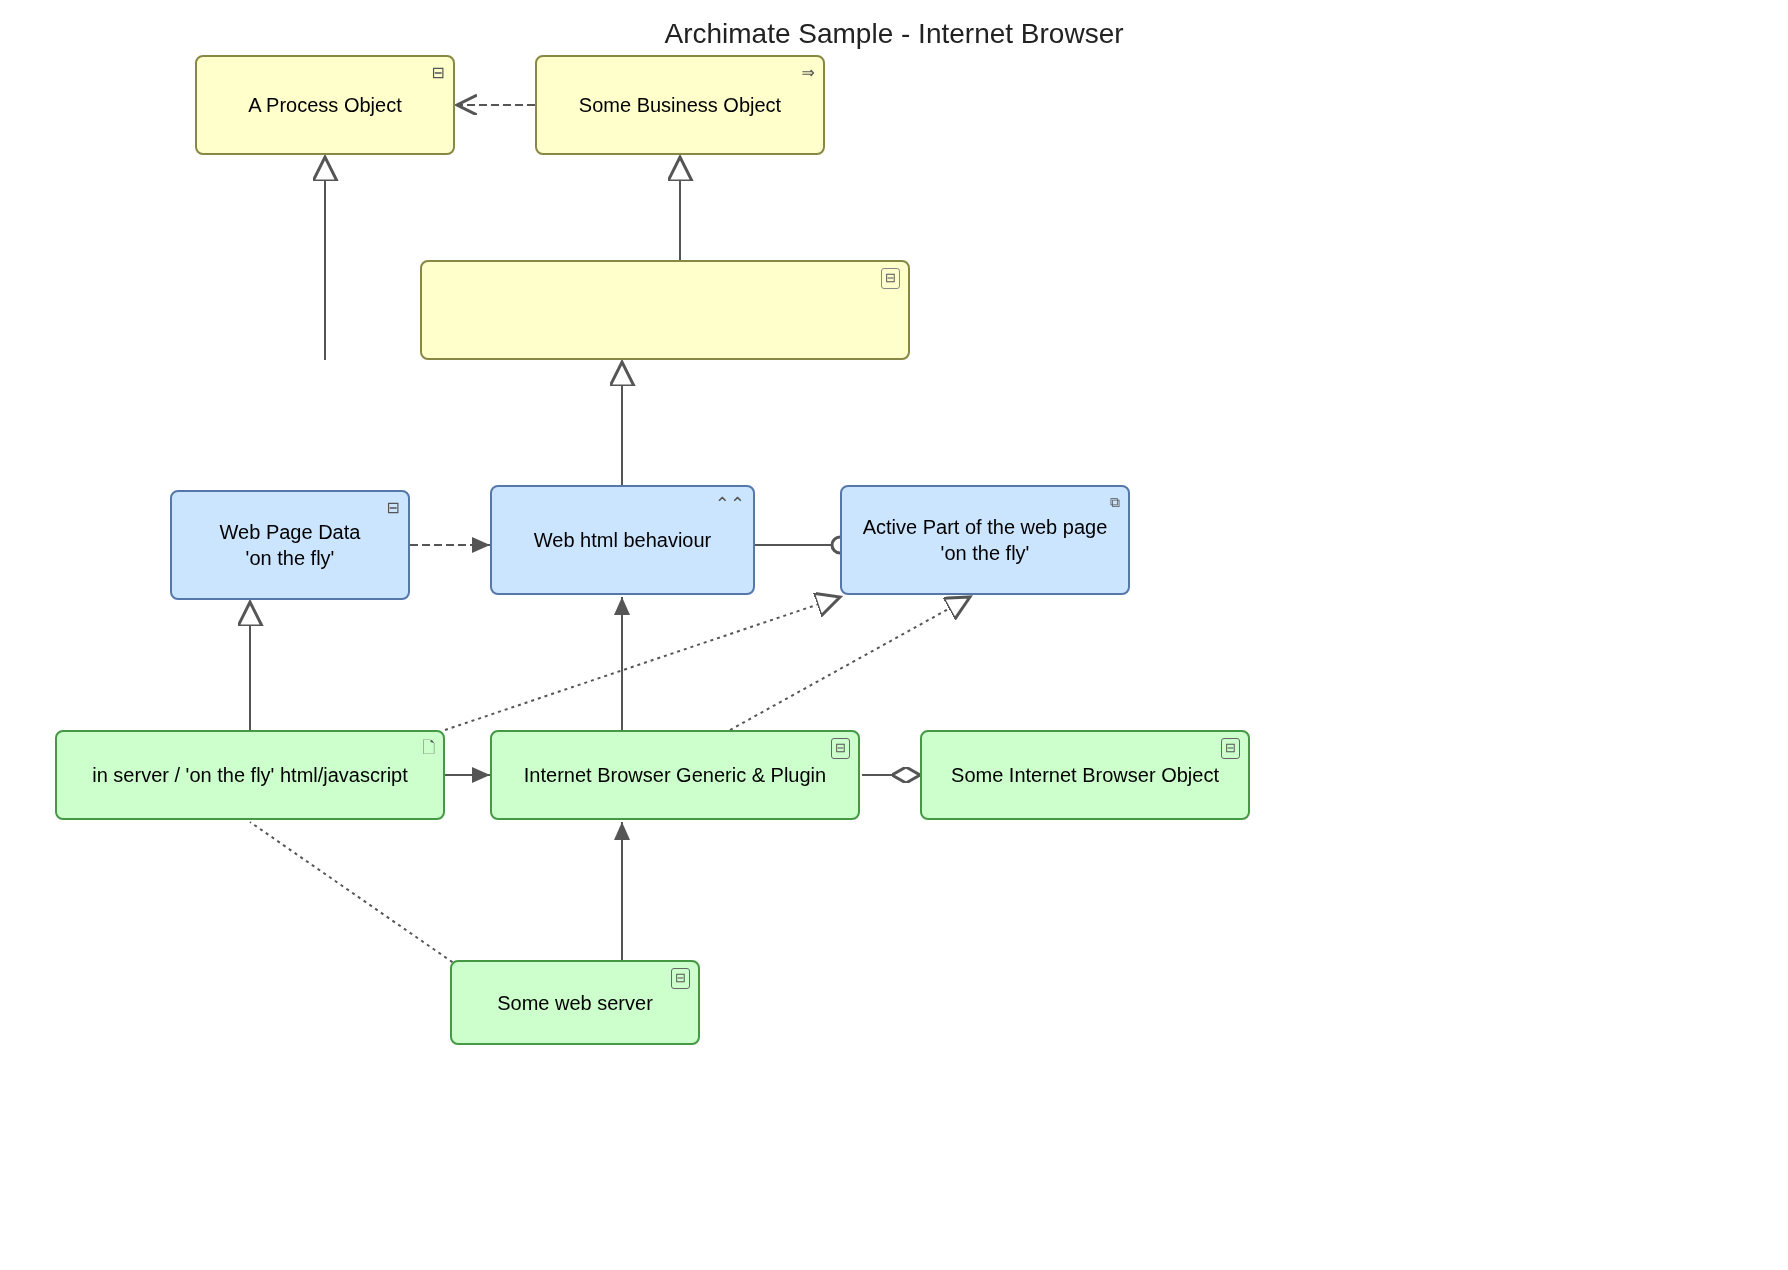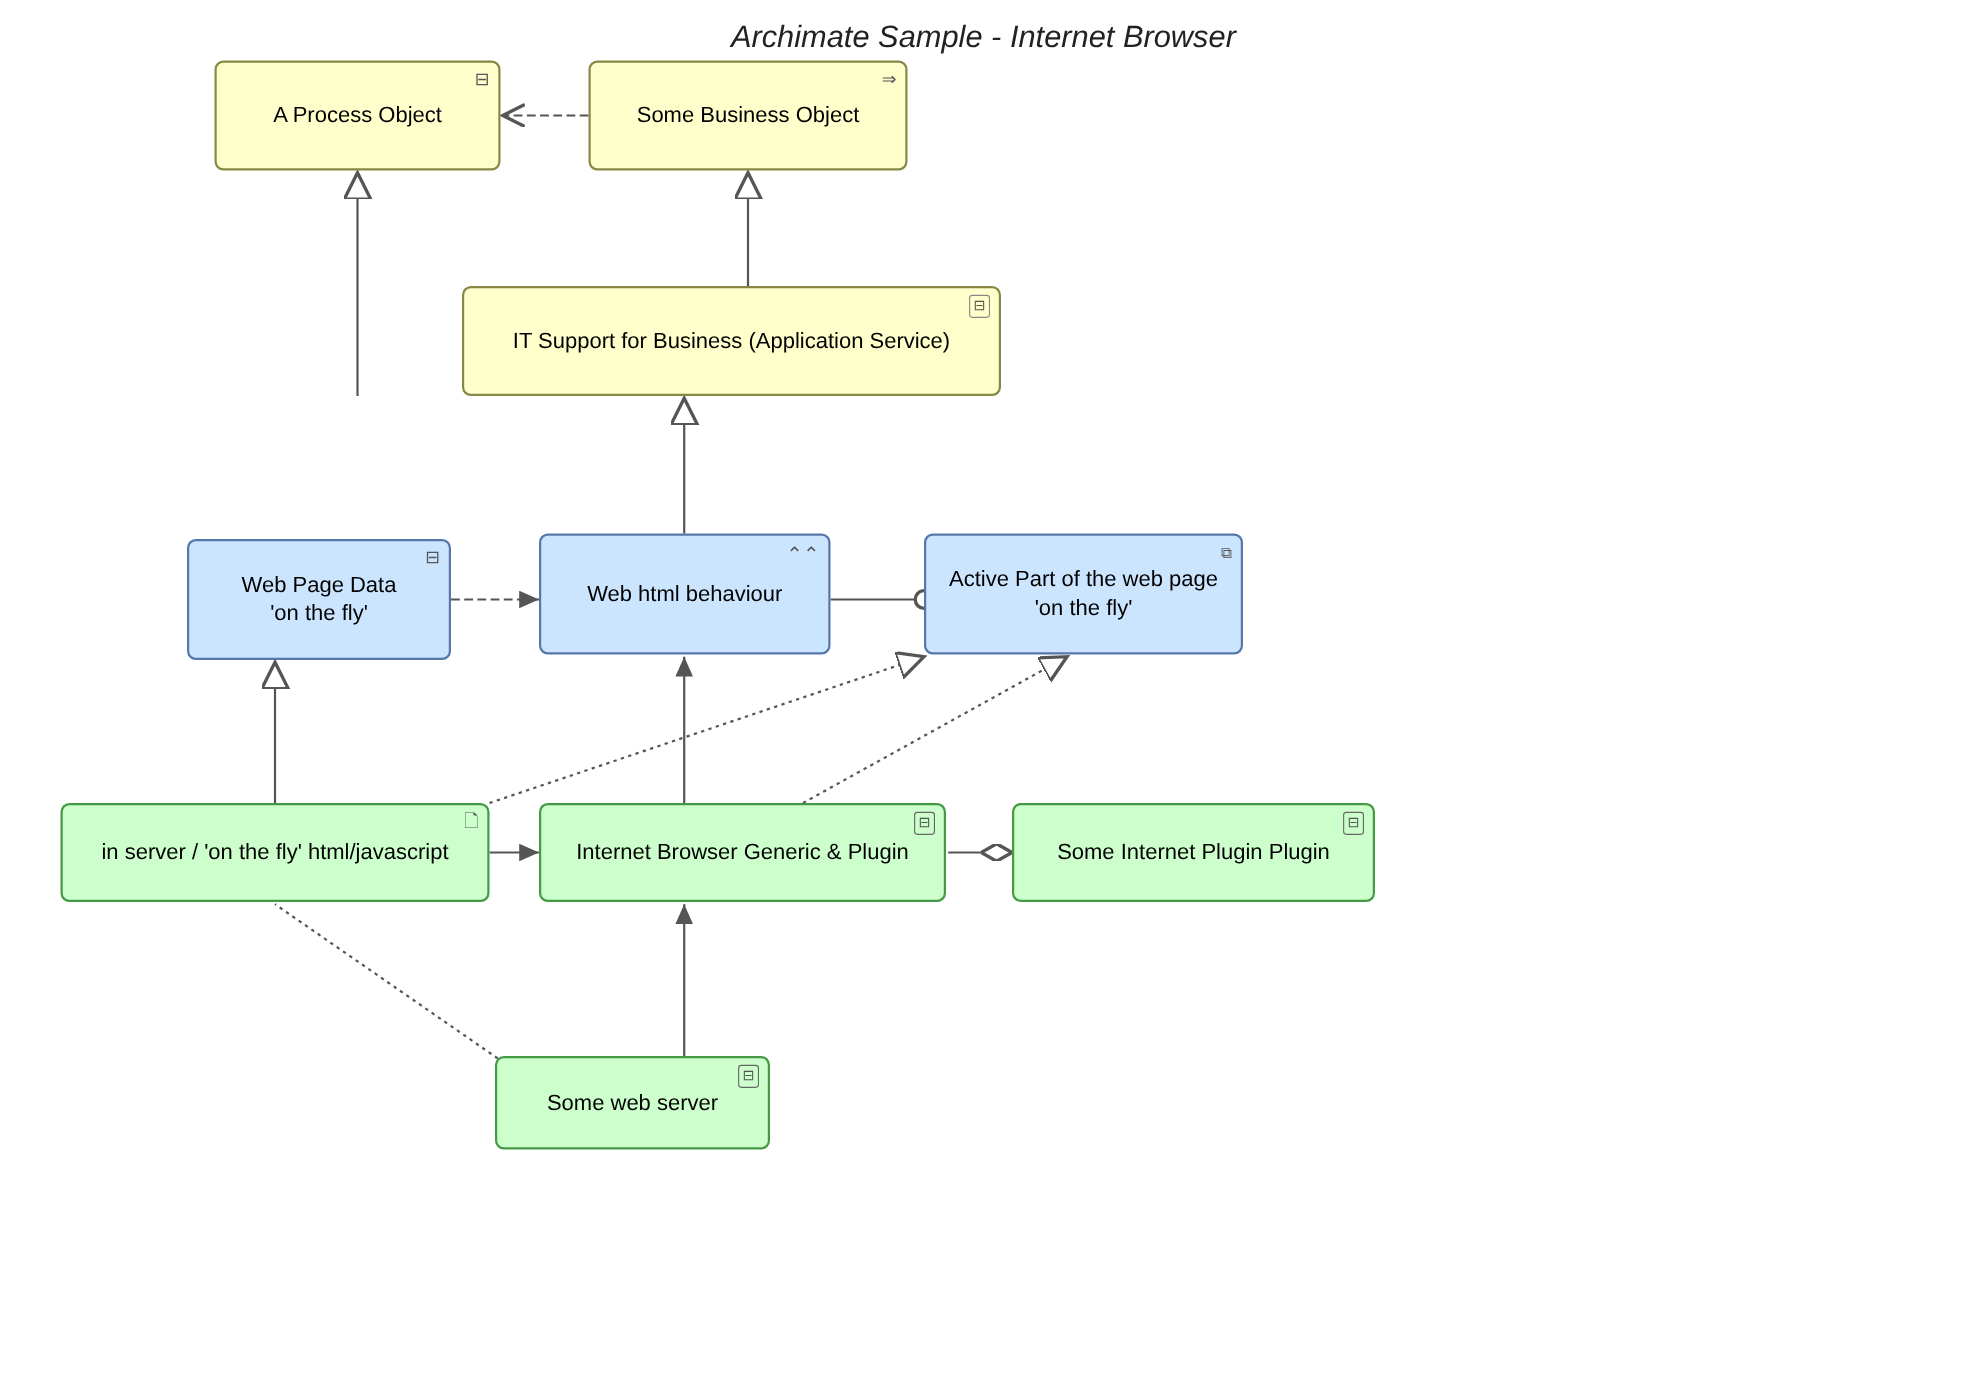--- a/index.html
+++ b/index.html
@@ -10,21 +10,20 @@
       height: 1270px;
       position: relative;
       overflow: hidden;
     }
     .diagram-title {
       text-align: center;
       font-size: 28px;
       font-weight: normal;
       padding-top: 18px;
       color: #222;
-      font-style: italic;
     }
     .node {
       position: absolute;
       border-radius: 8px;
       border: 2px solid #666;
       display: flex;
       align-items: center;
       justify-content: center;
       text-align: center;
       font-size: 20px;
@@ -141,21 +140,20 @@
   <span>A Process Object</span>
 </div>
 
 <div class="node node-yellow" style="left:535px;top:55px;width:290px;height:100px;">
   <span class="node-icon">⇒</span>
   <span>Some Business Object</span>
 </div>
 
 <div class="node node-yellow" style="left:420px;top:260px;width:490px;height:100px;">
   <span class="node-icon" style="font-size:13px;border:1px solid #888;border-radius:3px;padding:1px 3px;">⊟</span>
-  <span>IT Support for Business (Application Service)</span>
 </div>
 
 <div class="node node-blue" style="left:170px;top:490px;width:240px;height:110px;">
   <span class="node-icon">⊟</span>
   <span>Web Page Data<br>'on the fly'</span>
 </div>
 
 <div class="node node-blue" style="left:490px;top:485px;width:265px;height:110px;">
   <span class="node-icon" style="font-size:18px;">⌃⌃</span>
   <span>Web html behaviour</span>
@@ -171,19 +169,19 @@
   <span>in server / 'on the fly' html/javascript</span>
 </div>
 
 <div class="node node-green" style="left:490px;top:730px;width:370px;height:90px;">
   <span class="node-icon" style="font-size:13px;border:1px solid #666;border-radius:3px;padding:1px 3px;">⊟</span>
   <span>Internet Browser Generic &amp; Plugin</span>
 </div>
 
 <div class="node node-green" style="left:920px;top:730px;width:330px;height:90px;">
   <span class="node-icon" style="font-size:13px;border:1px solid #666;border-radius:3px;padding:1px 3px;">⊟</span>
-  <span>Some Internet Plugin Plugin</span>
+  <span>Some Internet Browser Object</span>
 </div>
 
 <div class="node node-green" style="left:450px;top:960px;width:250px;height:85px;">
   <span class="node-icon" style="font-size:13px;border:1px solid #666;border-radius:3px;padding:1px 3px;">⊟</span>
   <span>Some web server</span>
 </div>
 
 </body></html>

